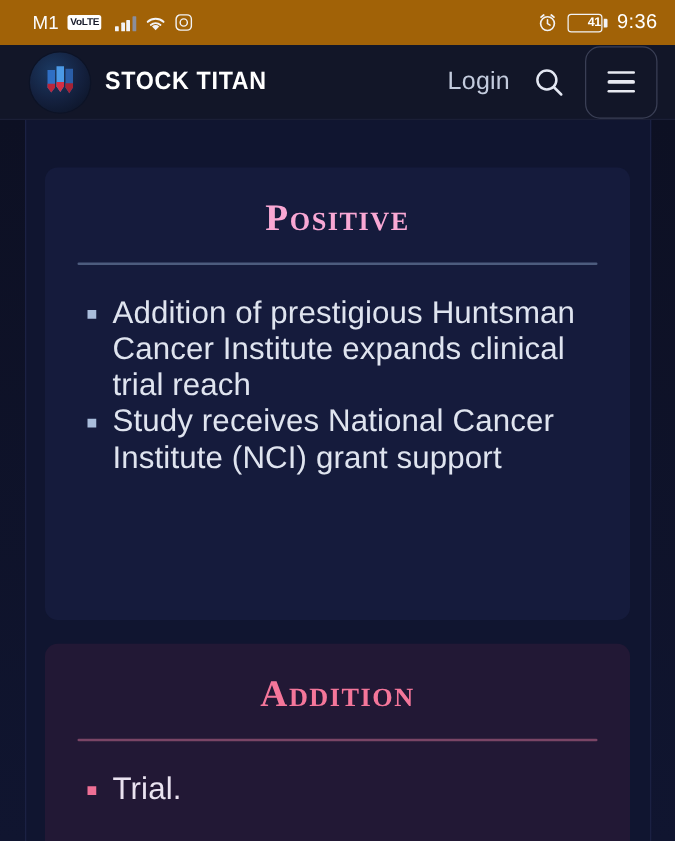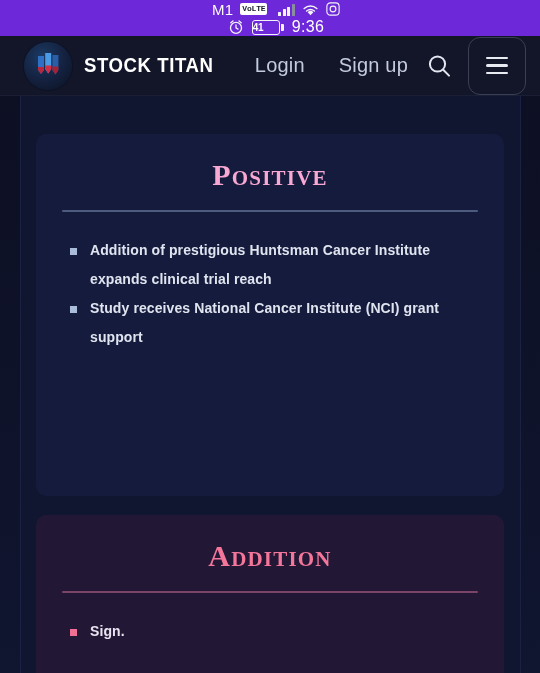--- a/index.html
+++ b/index.html
@@ -18,26 +18,25 @@
     width: 540px;
     height: 673px;
     background: #0c0f20;
     overflow: hidden;
   }
 
   
   .statusbar {
     position: relative;
     height: 36px;
-    background: #6d28d9;
+    background: #a16207;
     display: flex;
     align-items: center;
     padding: 0 14px 0 26px;
     color: #f2f3f7;
-    flex-direction: column;
   }
   .status-left {
     display: flex;
     align-items: center;
     gap: 7px;
     flex: 1;
   }
   .status-right {
     display: flex;
     align-items: center;
@@ -51,21 +50,21 @@
   }
   .volte {
     background: #ffffff;
     color: #191c2b;
     font-size: 8px;
     font-weight: bold;
     line-height: 1;
     padding: 2px 2px;
     border-radius: 2px;
     letter-spacing: -0.2px;
-    font-family: Liberation Mono, monospace;
+    font-family: Liberation Sans, sans-serif;
   }
   .icon-signal { display: flex; align-items: flex-end; gap: 1.5px; height: 13px; margin-left: 4px;}
   .icon-signal i { display: block; width: 3px; background: #f2f3f7; border-radius: .5px;}
   .icon-signal i:nth-child(1){height:4px}
   .icon-signal i:nth-child(2){height:6.5px}
   .icon-signal i:nth-child(3){height:9px}
   .icon-signal i:nth-child(4){height:12px; background:#8b8e9c}
 
   .clock-time {
     font-size: 16px;
@@ -74,21 +73,21 @@
   }
   .battery {
     position: relative;
     display: flex;
     align-items: center;
   }
   .battery-body {
     width: 28px; height: 15px;
     border: 1.6px solid #f2f3f7;
     border-radius: 3px;
-    display: flex; align-items: center; justify-content: flex-start;
+    display: flex; align-items: center; justify-content: flex-end;
   }
   .battery-level {
     font-size: 10px;
     color: #ffffff;
     font-weight: bold;
     letter-spacing: -.3px;
   }
   .battery-tip {
     width: 2.5px; height: 7px; background: #f2f3f7;
     border-radius: 0 1px 1px 0; margin-left: 1.5px;
@@ -225,26 +224,25 @@
   .card-negative .card-rule { background: #7a4566; }
 
   .bullet-list {
     list-style: none;
     margin-top: 24px;
     padding-left: 8px;
   }
   .bullet-list li {
     position: relative;
     padding-left: 20px;
-    font-size: 14px;
+    font-size: 25px;
     line-height: 29px;
     color: #dfe4ef;
     margin-bottom: 0px;
     letter-spacing: .1px;
-    font-weight: bold;
   }
   .bullet-list li::before {
     content: "";
     position: absolute;
     left: 0;
     top: 12px;
     width: 7px; height: 7px;
   }
   .card-positive .bullet-list li::before { background: #a9bddb; }
   .card-negative .bullet-list li::before { background: #ef6f95; }
@@ -309,21 +307,20 @@
             <path d="M14.2 16.5 h6 v3.5 l-3 4.5 -3 -4.5 Z" fill="#d32f44"></path>
             <path d="M21.4 6 h6 v15 l-3 4.5 -3 -4.5 Z" fill="#2a5ea8"></path>
             <path d="M21.4 17.5 h6 v3.5 l-3 4.5 -3 -4.5 Z" fill="#a52234"></path>
           </g>
         </svg>
       </span>
       <span class="brand-name">STOCK TITAN</span>
     </div>
     <div class="nav-links">
       <span class="nav-link">Login</span>
-      <span class="nav-link">Sign up</span>
     </div>
     <span class="search-btn">
       <svg width="28" height="28" viewBox="0 0 28 28">
         <circle cx="12.5" cy="12" r="7.6" stroke="#e3e7f2" stroke-width="2" fill="none"></circle>
         <path d="M18.2 17.8 L24 23.6" stroke="#e3e7f2" stroke-width="2" stroke-linecap="round"></path>
       </svg>
     </span>
     <div class="menu-btn">
       <span></span>
         <span></span>
@@ -342,20 +339,20 @@
         <ul class="bullet-list">
           <li>Addition of prestigious Huntsman Cancer Institute expands clinical trial reach</li>
           <li>Study receives National Cancer Institute (NCI) grant support</li>
         </ul>
       </div>
 
       <div class="card card-negative">
         <div class="card-title">Addition</div>
         <div class="card-rule"></div>
         <ul class="bullet-list">
-          <li>Sign.</li>
+          <li>Trial.</li>
         </ul>
       </div>
 
     </div>
   </div>
 
 </div>
 
 </body></html>

